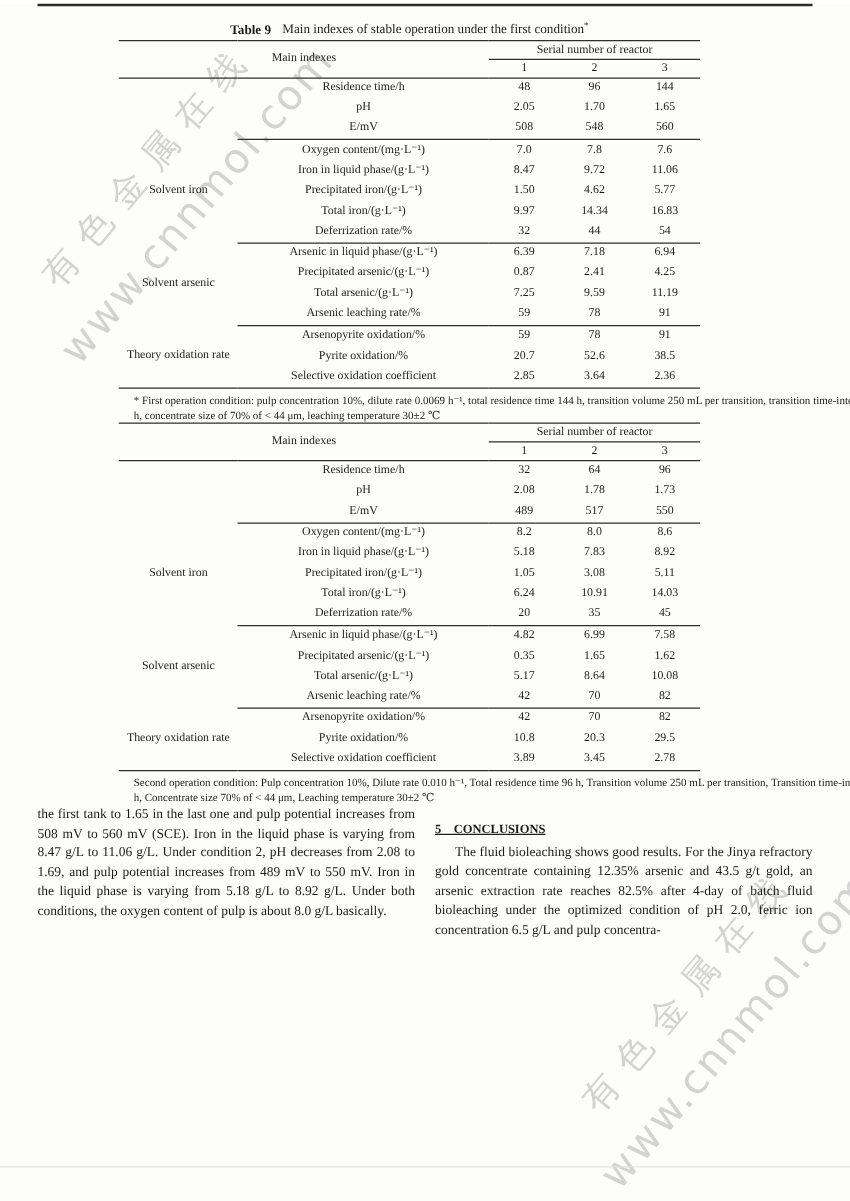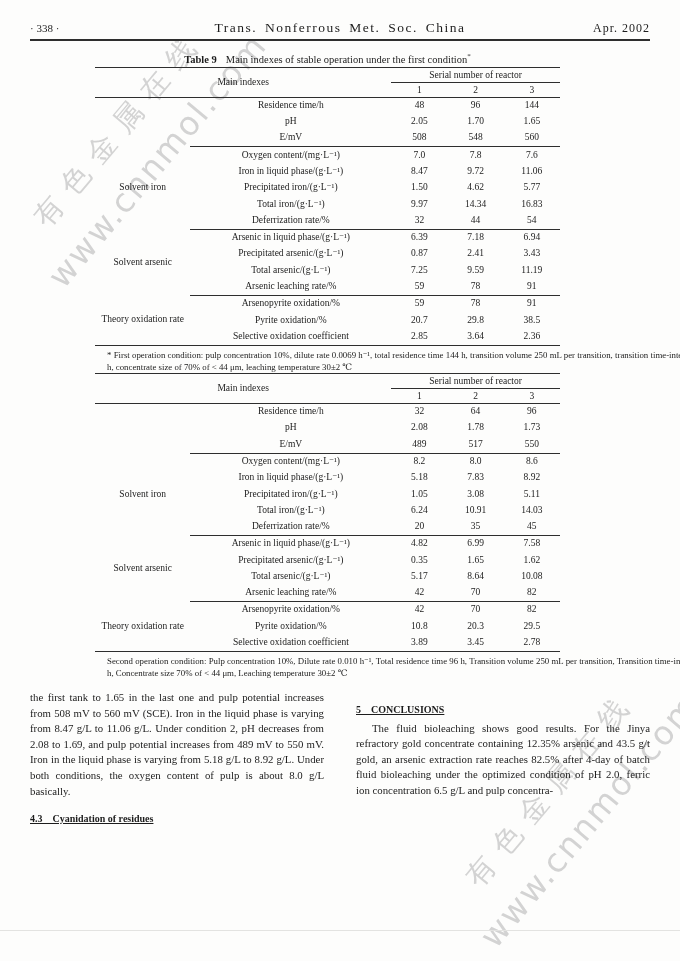--- a/index.html
+++ b/index.html
@@ -44,21 +44,21 @@
   th.serial-span{border-bottom:.9px solid #2e2e2e;}
   table.data td{padding:2.4px 1px;text-align:center;vertical-align:middle;
                 line-height:11.5px;}
   td.group-label{text-align:center;}
   tr.group-start td.sep{border-top:1.1px solid #2e2e2e;}
 
   .footnote{font-size:8.8px;line-height:12px;margin:3px 0 0 12px;width:600px;
             text-align:justify;}
 
   
-  .columns{display:flex;gap:32px;margin-top:11px;}
+  .columns{display:flex;gap:16px;margin-top:0;}
   .col{width:302px;font-size:10.8px;line-height:15.6px;text-align:justify;}
   .col p{margin:0;}
   .col p.indent{text-indent:16px;}
   .col h4{font-size:10px;margin:12px 0 3px 0;text-decoration:underline;}
 
   .bottom-artifact{position:absolute;left:0;right:0;top:930px;height:1px;
                    background:#e3e3e1;z-index:0;}
 </style>
 </head>
 <body>
@@ -69,25 +69,20 @@
     <span class="cn">有色金属在线</span>
     <span class="url">www.cnnmol.com</span>
   </div>
   <div class="wm wm-br">
     <span class="cn">有色金属在线</span>
     <span class="url">www.cnnmol.com</span>
   </div>
 
   <div class="content">
 
-    <div class="pg-header">
-      <span class="pg-num">· 338 ·</span>
-      <span class="pg-journal">Trans. Nonferrous Met. Soc. China</span>
-      <span class="pg-date">Apr. 2002</span>
-    </div>
     <div class="header-rule"></div>
 
     <section class="table-block">
       <div class="tbl-caption">
         <span class="cap-prefix">Table 9</span><span>Main indexes of stable operation under the first condition</span><sup>*</sup>
       </div>
       <table class="data" id="table-0">
         <colgroup>
             <col class="c-group">
             <col class="c-index">
@@ -161,21 +156,21 @@
               <td class="group-label" rowspan="4">Solvent arsenic</td>
               <td class="sep">Arsenic in liquid phase/(g·L⁻¹)</td>
               <td class="sep">6.39</td>
               <td class="sep">7.18</td>
               <td class="sep">6.94</td>
             </tr>
             <tr>
               <td class="sep">Precipitated arsenic/(g·L⁻¹)</td>
               <td class="sep">0.87</td>
               <td class="sep">2.41</td>
-              <td class="sep">3.43</td>
+              <td class="sep">4.25</td>
             </tr>
             <tr>
               <td class="sep">Total arsenic/(g·L⁻¹)</td>
               <td class="sep">7.25</td>
               <td class="sep">9.59</td>
               <td class="sep">11.19</td>
             </tr>
             <tr>
               <td class="sep">Arsenic leaching rate/%</td>
               <td class="sep">59</td>
@@ -185,21 +180,21 @@
             <tr class="group-start">
               <td class="group-label" rowspan="3">Theory oxidation rate</td>
               <td class="sep">Arsenopyrite oxidation/%</td>
               <td class="sep">59</td>
               <td class="sep">78</td>
               <td class="sep">91</td>
             </tr>
             <tr>
               <td class="sep">Pyrite oxidation/%</td>
               <td class="sep">20.7</td>
-              <td class="sep">29.8</td>
+              <td class="sep">52.6</td>
               <td class="sep">38.5</td>
             </tr>
             <tr>
               <td class="sep">Selective oxidation coefficient</td>
               <td class="sep">2.85</td>
               <td class="sep">3.64</td>
               <td class="sep">2.36</td>
             </tr>
           </tbody>
       </table>
@@ -322,21 +317,20 @@
               <td class="sep">2.78</td>
             </tr>
           </tbody>
       </table>
       <p class="footnote">Second operation condition: Pulp concentration 10%, Dilute rate 0.010 h⁻¹, Total residence time 96 h, Transition volume 250 mL per transition, Transition time-interval 8 h, Concentrate size 70% of &lt; 44 μm, Leaching temperature 30±2 ℃</p>
     </section>
 
     <div class="columns">
       <div class="col">
         <p>the first tank to 1.65 in the last one and pulp potential increases from 508 mV to 560 mV (SCE). Iron in the liquid phase is varying from 8.47 g/L to 11.06 g/L. Under condition 2, pH decreases from 2.08 to 1.69, and pulp potential increases from 489 mV to 550 mV. Iron in the liquid phase is varying from 5.18 g/L to 8.92 g/L. Under both conditions, the oxygen content of pulp is about 8.0 g/L basically.</p>
-        <h4>4.3 Cyanidation of residues</h4>
       </div>
       <div class="col">
         <h4>5 CONCLUSIONS</h4>
         <p class="indent">The fluid bioleaching shows good results. For the Jinya refractory gold concentrate containing 12.35% arsenic and 43.5 g/t gold, an arsenic extraction rate reaches 82.5% after 4-day of batch fluid bioleaching under the optimized condition of pH 2.0, ferric ion concentration 6.5 g/L and pulp concentra-</p>
       </div>
     </div>
 
   </div>
 
   <div class="bottom-artifact"></div>

